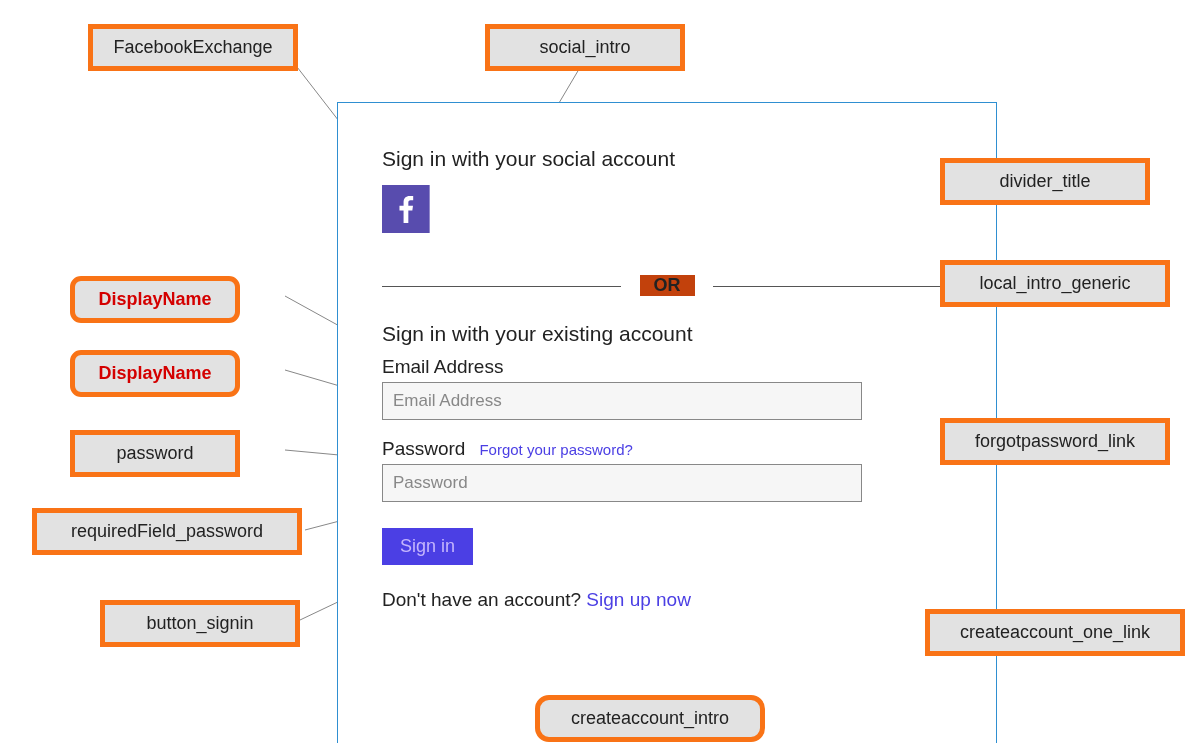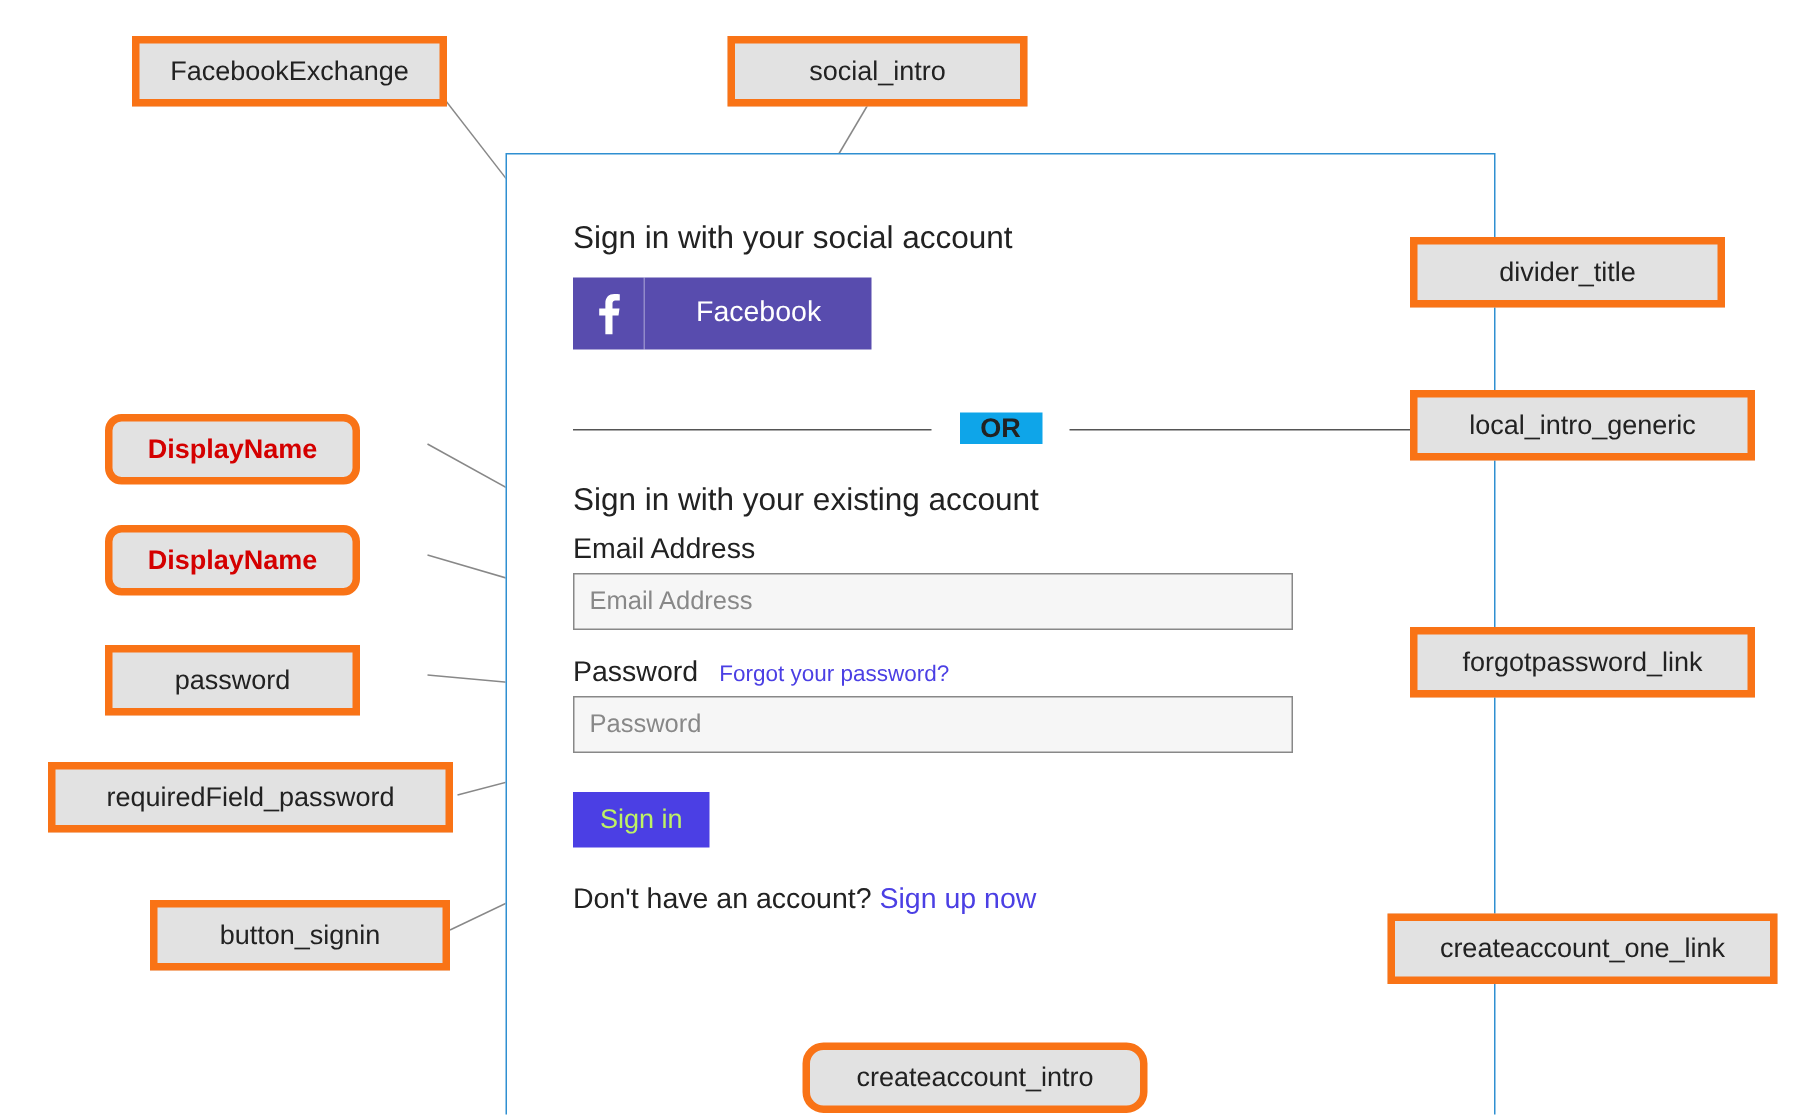--- a/index.html
+++ b/index.html
@@ -62,21 +62,21 @@
       border: none;
       border-top: 1px solid #555;
       position: absolute;
       top: 50%;
       width: 42%;
     }
     .divider-line.left { left: 0; }
     .divider-line.right { right: 0; }
     .divider-text {
       display: inline-block;
-      background: #0ea5e9;
+      background: #c2410c;
       padding: 0 14px;
       font-weight: 700;
       font-size: 18px;
       color: #222;
     }
     .field-label {
       font-size: 19px;
       color: #222;
       margin-top: 10px;
     }
@@ -97,21 +97,21 @@
       border: 1px solid #888;
       background: #f6f6f6;
       padding: 6px 10px;
       font-size: 17px;
       color: #444;
       margin-top: 4px;
     }
     .text-input::placeholder { color: #888; }
     .signin-btn {
       background: #4B3FE4;
-      color: #bef264;
+      color: #c4b5fd;
       border: none;
       font-size: 18px;
       padding: 8px 18px;
       margin-top: 26px;
       cursor: pointer;
     }
     .create-row {
       margin-top: 24px;
       font-size: 19px;
       color: #222;
@@ -167,21 +167,20 @@
 <div class="panel">
 
   <div class="social-heading">Sign in with your social account</div>
 
   <button class="facebook-btn">
     <span class="facebook-icon-box">
       <svg width="22" height="28" viewBox="0 0 16 30" fill="#fff">
           <path d="M10.5 30V16.5h4.3l.7-5.1h-5V8.2c0-1.5.4-2.5 2.5-2.5h2.7V1.2C15.2 1.1 13.6 1 11.8 1 8 1 5.4 3.3 5.4 7.6v3.8H1v5.1h4.4V30h5.1z"></path>
         </svg>
     </span>
-    <span class="facebook-label">Facebook</span>
   </button>
 
   <div class="divider">
     <hr class="divider-line left">
     <span class="divider-text">OR</span>
     <hr class="divider-line right">
   </div>
 
   <div class="local-heading">Sign in with your existing account</div>
 

